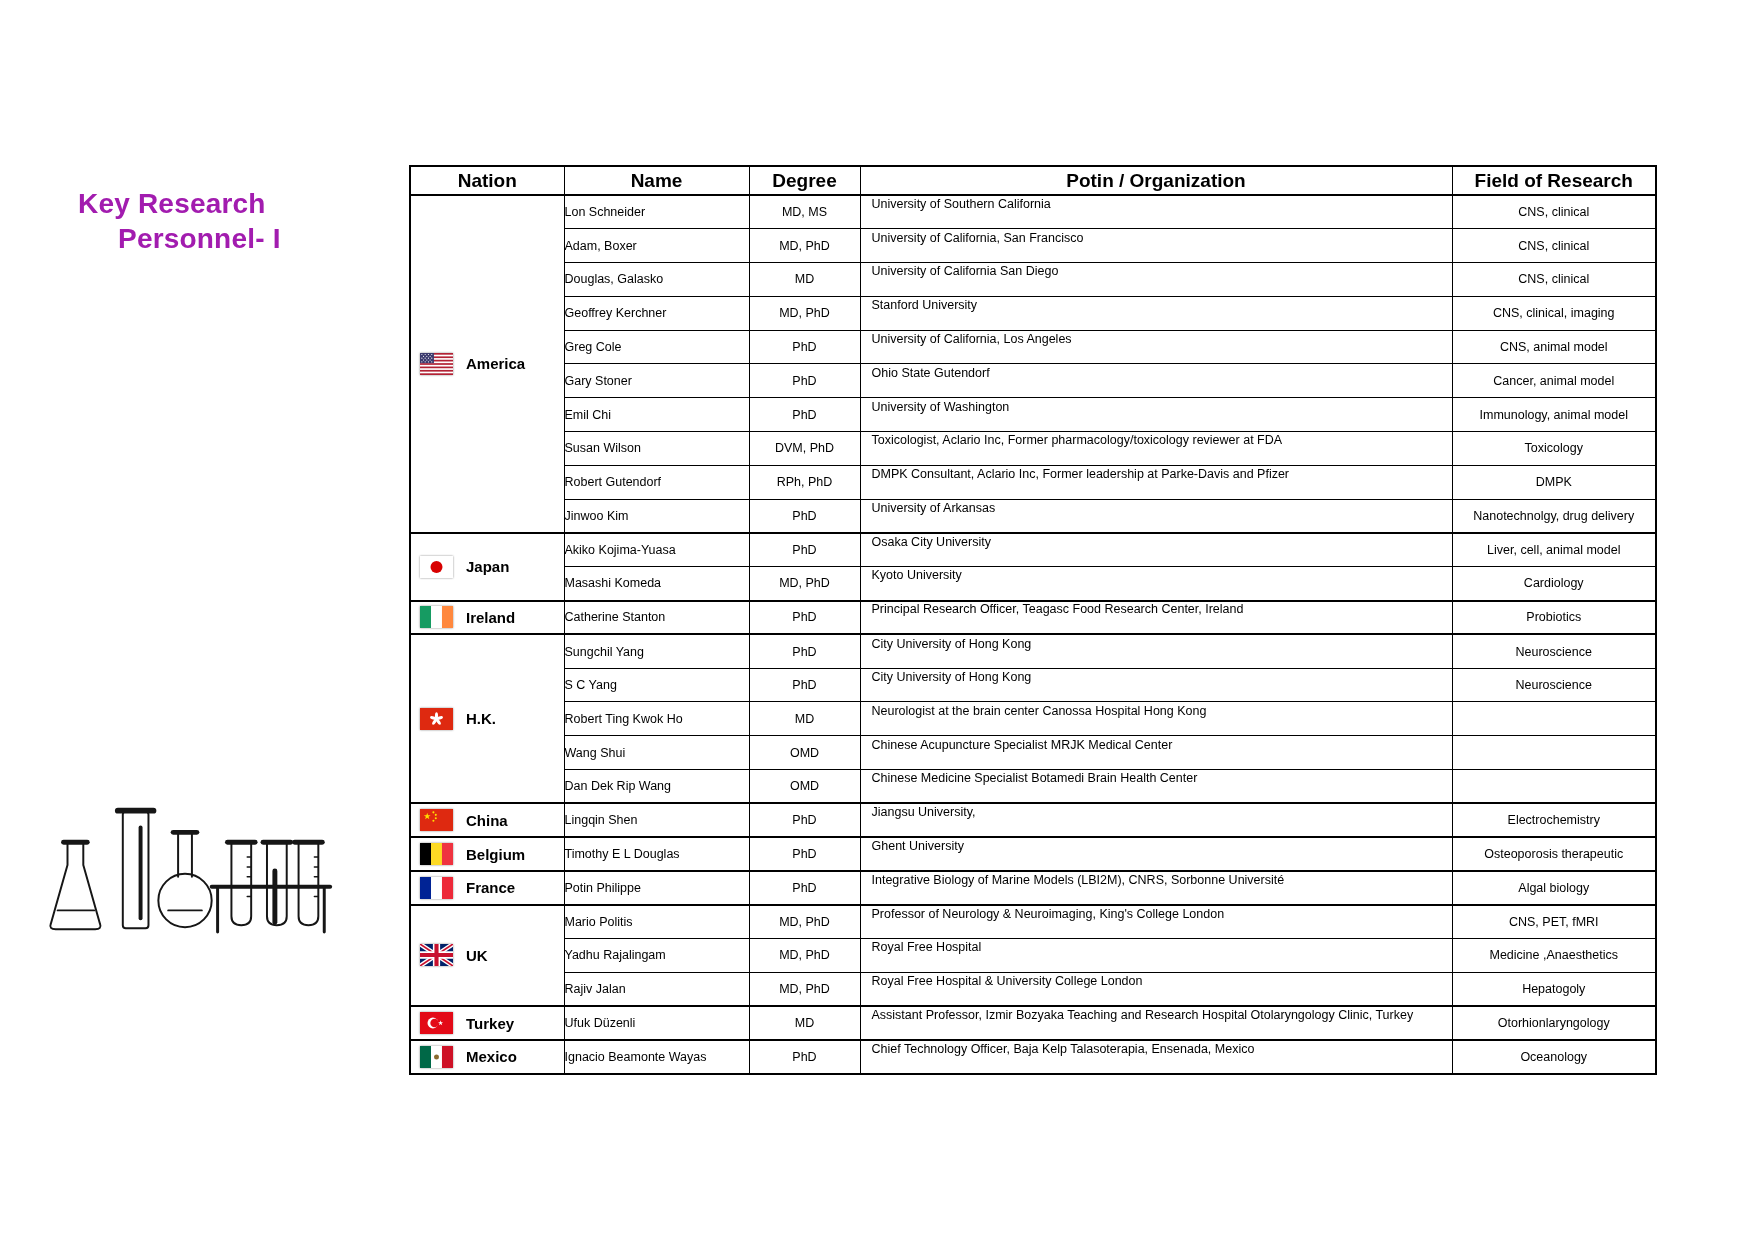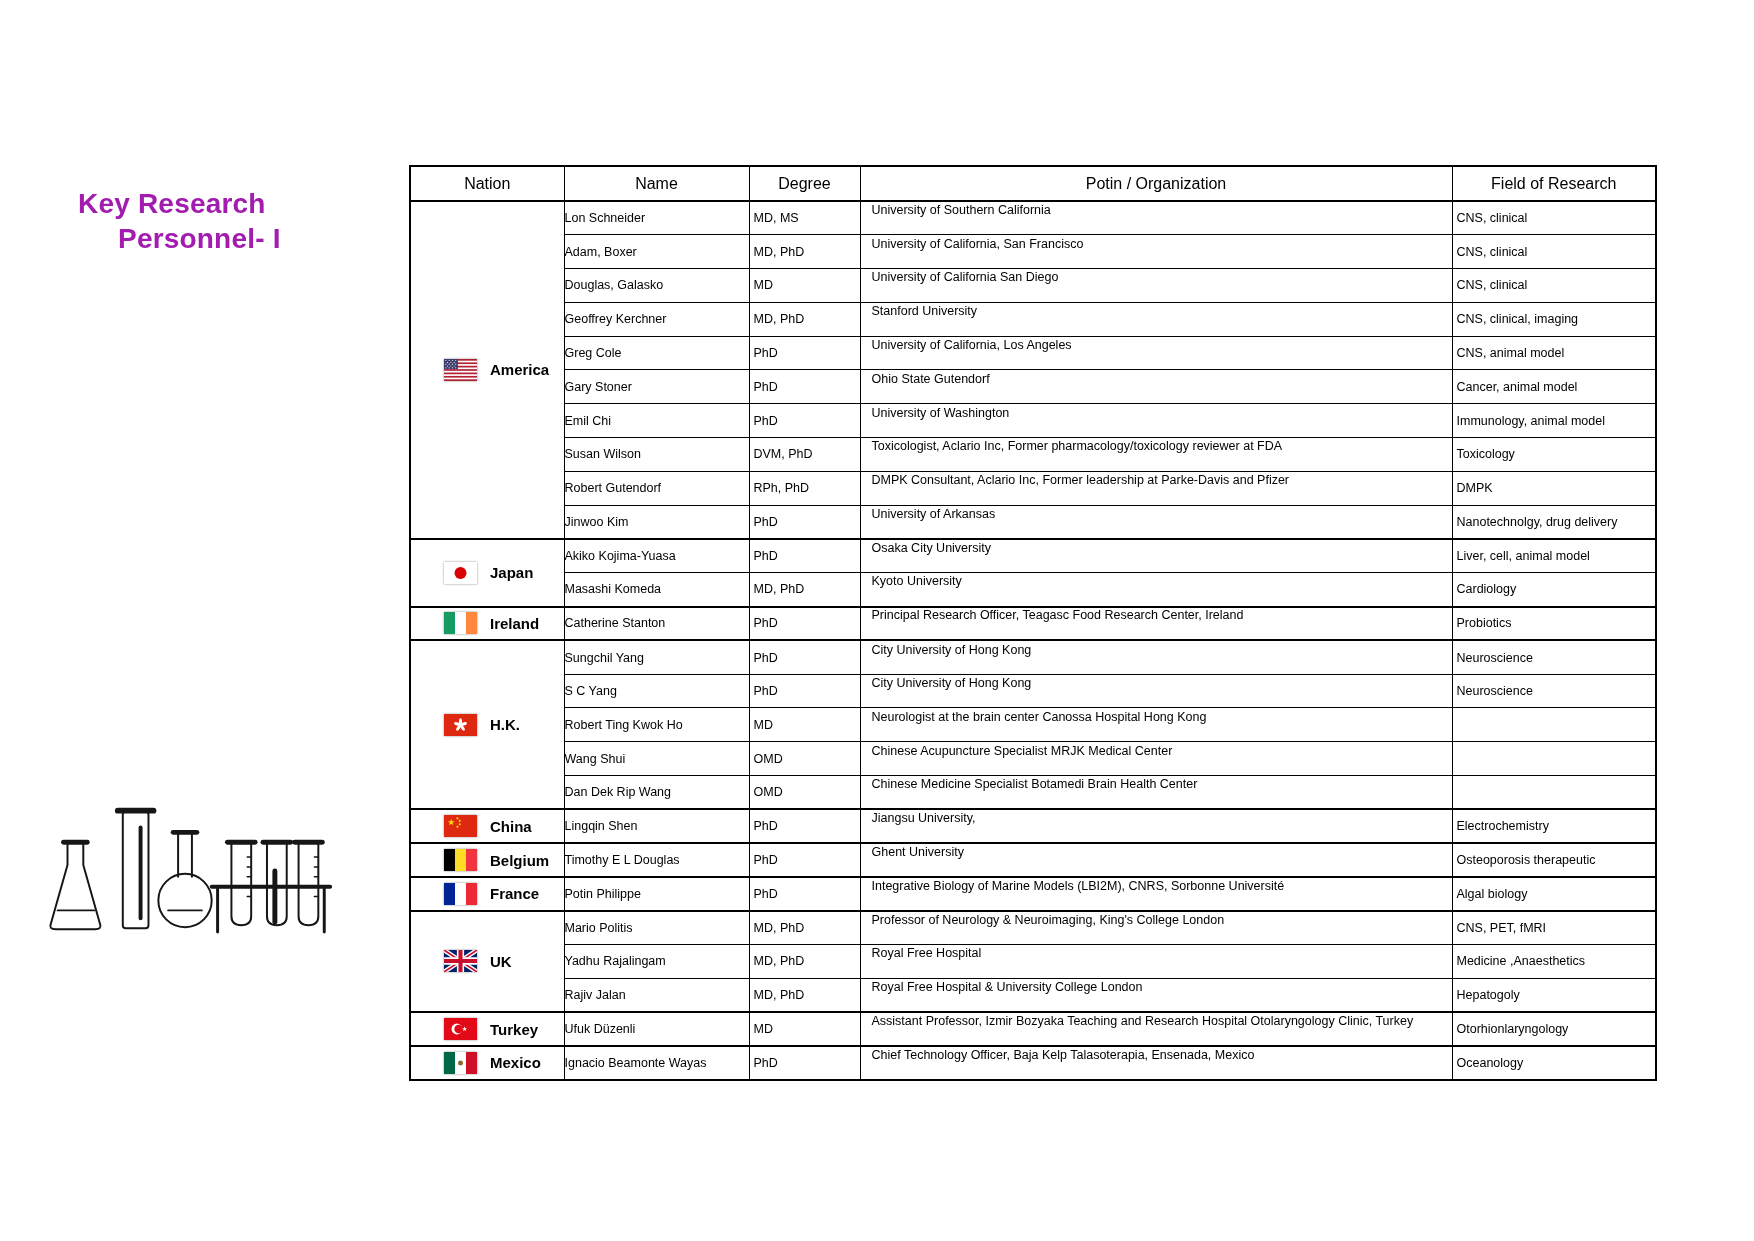--- a/index.html
+++ b/index.html
@@ -35,37 +35,37 @@
     border: 2.5px solid #000;
     background: #fff;
   }
   .personnel-table th, .personnel-table td {
     border: 1.5px solid #000;
     overflow: hidden;
     white-space: nowrap;
     vertical-align: middle;
   }
   .personnel-table thead th {
-    height: 35px;
-    font-size: 16px;
-    font-weight: normal;
+    height: 29px;
+    font-size: 19px;
+    font-weight: bold;
     text-align: center;
     border-bottom: 2.5px solid #000;
   }
   .personnel-table td {
     height: 33.8px;
     font-size: 12.5px;
   }
   .personnel-table tr.group-start td { border-top: 2.5px solid #000; }
   td.name-cell  { text-align: left; padding: 0 6px 0 0; }
   td.title-cell { text-align: left; padding: 0 6px 16px 11px; }
-  td.degree-cell, td.field-cell { text-align: left; padding: 0 4px; margin-top: 20px; }
+  td.degree-cell, td.field-cell { text-align: center; padding: 0 4px; margin-top: 20px; }
   td.nation-cell { padding: 0 4px 0 9px; }
 
-  .nation-wrap { display: flex; align-items: center; gap: 13px; margin-left: 24px; }
+  .nation-wrap { display: flex; align-items: center; gap: 13px; }
   .flag {
     width: 33px; height: 22px;
     display: inline-block;
     flex: 0 0 auto;
     box-shadow: 0 0 2px rgba(0,0,0,.45);
     background: #fff;
   }
   .flag svg { display: block; width: 100%; height: 100%; }
   .nation-label { font-weight: bold; font-size: 15px; }
 

